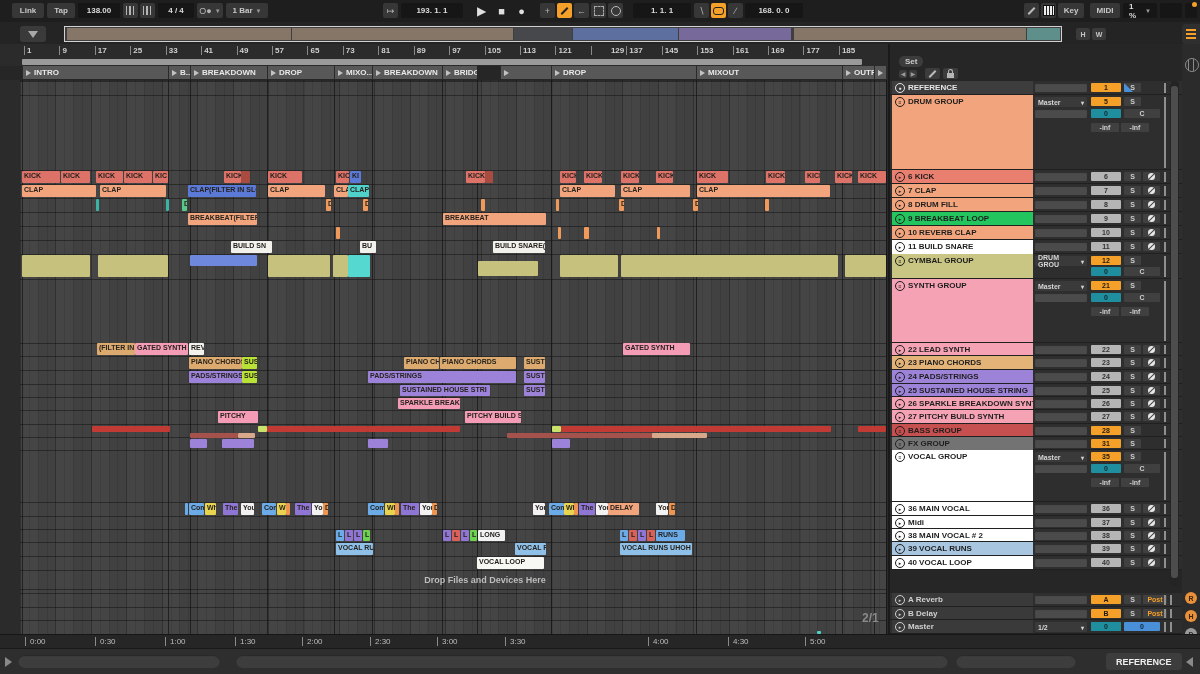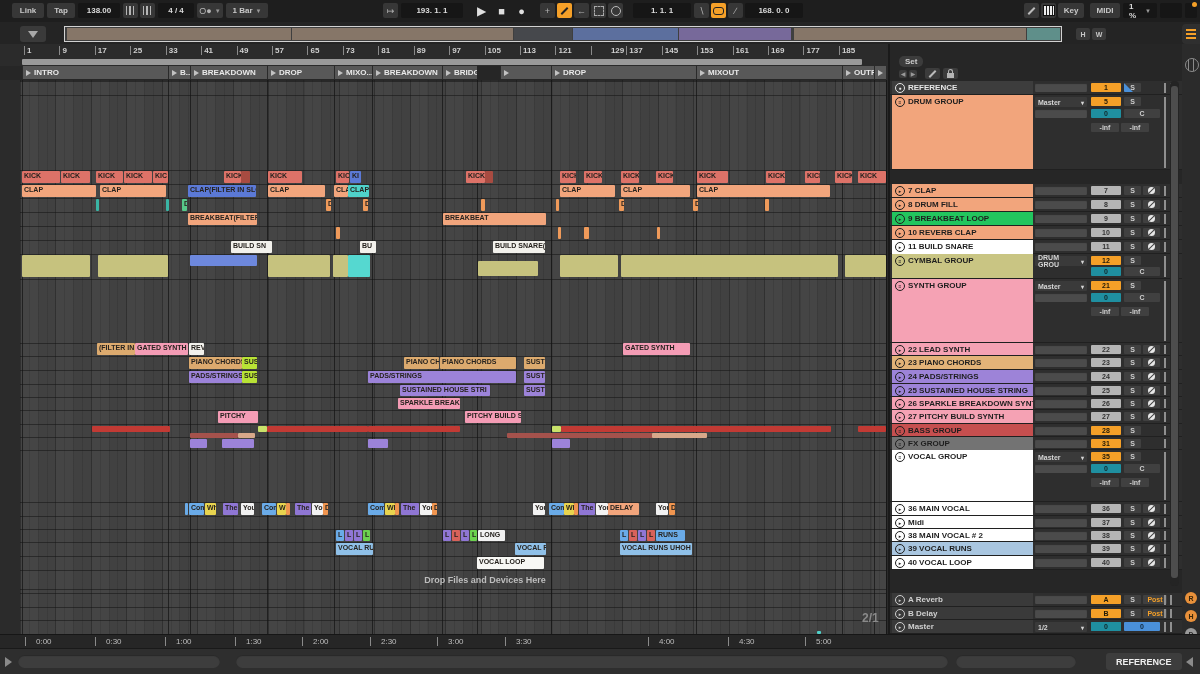--- a/index.html
+++ b/index.html
@@ -84,21 +84,21 @@
   .sblue{position:relative;overflow:hidden;}
   .sblue:before{content:'';position:absolute;left:0;top:0;width:0;height:0;border-bottom:9px solid #4a90d9;border-right:9px solid transparent;}
   .actdot{width:7px;height:7px;border-radius:50%;background:#e8e8e8;position:relative;}
   .actdot:after{content:'';position:absolute;left:0;top:3px;width:7px;height:1px;background:#404040;transform:rotate(-45deg);}
   .meter{position:absolute;left:274px;width:8px;background:repeating-linear-gradient(90deg,#8f8f8f 0 2px,transparent 2px 6px);}
   #vscroll{position:absolute;left:1170px;top:81px;width:9px;height:505px;background:#242424;border-radius:4px;}
   #vthumb{position:absolute;left:1171px;top:86px;width:7px;height:492px;background:#4d4d4d;border-radius:3px;}
   .sidecirc{position:absolute;left:1185px;width:12px;height:12px;border-radius:50%;font-size:7px;font-weight:bold;display:flex;align-items:center;justify-content:center;}
   
   #timeruler{position:absolute;left:0;top:634px;width:1200px;height:14px;background:#262626;border-top:1px solid #161616;}
-  .tlab{position:absolute;top:2px;color:#bdbdbd;font-size:8px;border-left:1px solid #8a8a8a;padding-left:10px;line-height:9px;}
+  .tlab{position:absolute;top:2px;color:#bdbdbd;font-size:8px;border-left:1px solid #8a8a8a;padding-left:4px;line-height:9px;}
   #statusbar{position:absolute;left:0;top:648px;width:1200px;height:26px;background:#2e2e2e;border-top:1px solid #191919;}
   .sbox{position:absolute;top:6px;height:13px;background:#3d3d3d;border-radius:7px;box-shadow:inset 0 1px 1px rgba(0,0,0,.35);}
   #refbtn{position:absolute;left:1106px;top:4px;height:17px;padding:0 10px;background:#3d3d3d;border-radius:3px;color:#f0f0f0;font-size:9px;font-weight:bold;display:flex;align-items:center;}
   #sb-left-tri{position:absolute;left:5px;top:8px;width:0;height:0;border-top:5px solid transparent;border-bottom:5px solid transparent;border-left:7px solid #8a8a8a;}
   #sb-right-tri{position:absolute;left:1186px;top:8px;width:0;height:0;border-top:5px solid transparent;border-bottom:5px solid transparent;border-right:7px solid #8a8a8a;}
 </style>
 </head>
 <body>
 
 <div id="stage">
@@ -486,20 +486,35 @@
         <div class="badge b-org" style="left: 201px; top: 2px; width: 30px;">5</div>
         <div class="badge b-dark" style="left: 234px; top: 2px; width: 17px;">
           <span style="position: relative;">S</span>
         </div>
         <div class="badge b-teal" style="left: 201px; top: 14px; width: 30px;">0</div>
         <div class="badge b-dark" style="left: 234px; top: 14px; width: 36px;">C</div>
         <div class="badge b-dark" style="left: 201px; top: 28px; width: 28px;">-inf</div>
         <div class="badge b-dark" style="left: 231px; top: 28px; width: 28px;">-inf</div>
         <div class="meter" style="top: 2px; height: 71px;"></div>
       </div>
+      <div class="trow" style="top: 126px; height: 14px;">
+        <div class="tname" style="background: rgb(232, 127, 111); color: rgb(30, 30, 30); height: 13px;">
+          <div class="cic">▸</div>
+          <span class="lbl">6 KICK</span>
+        </div>
+        <div class="iobox" style="top: 2px;"></div>
+        <div class="badge b-gray" style="left: 201px; top: 2px; width: 30px;">6</div>
+        <div class="badge b-dark" style="left: 234px; top: 2px; width: 17px;">
+          <span style="position: relative;">S</span>
+        </div>
+        <div class="badge b-dark" style="left: 253px; top: 2px; width: 17px;">
+          <div class="actdot"></div>
+        </div>
+        <div class="meter" style="top: 2px; height: 10px;"></div>
+      </div>
       <div class="trow" style="top: 140px; height: 14px;">
         <div class="tname" style="background: rgb(242, 165, 124); color: rgb(30, 30, 30); height: 13px;">
           <div class="cic">▸</div>
           <span class="lbl">7 CLAP</span>
         </div>
         <div class="iobox" style="top: 2px;"></div>
         <div class="badge b-gray" style="left: 201px; top: 2px; width: 30px;">7</div>
         <div class="badge b-dark" style="left: 234px; top: 2px; width: 17px;">
           <span style="position: relative;">S</span>
         </div>

